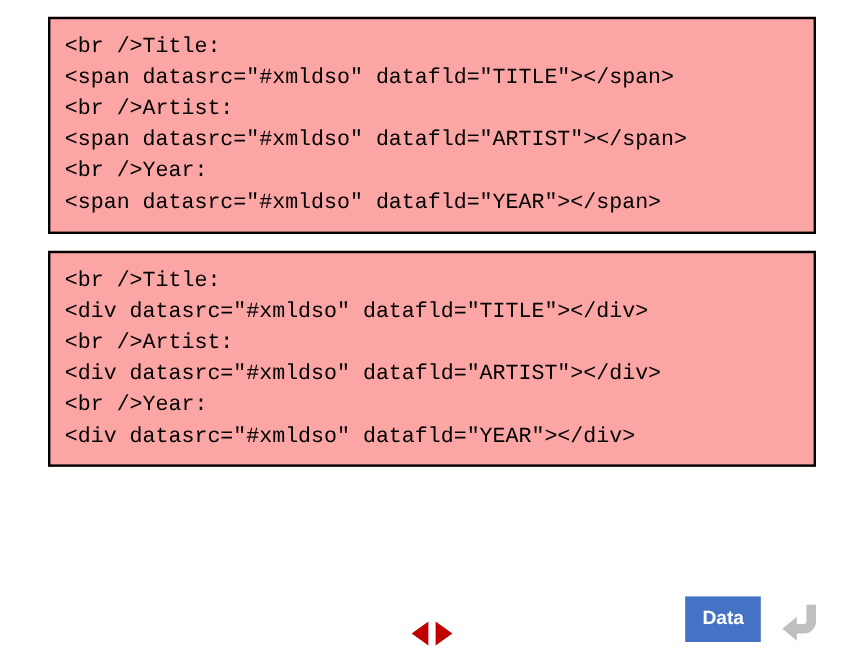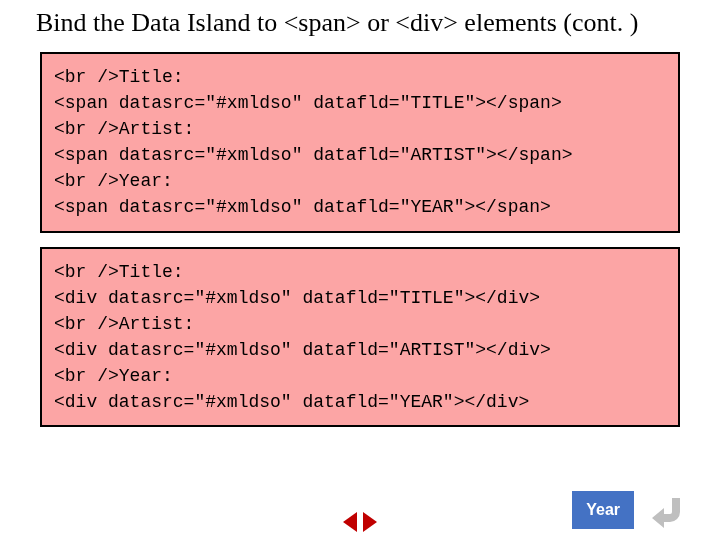--- a/index.html
+++ b/index.html
@@ -82,21 +82,20 @@
     align-items: center;
     justify-content: center;
   }
   .return-icon svg { fill: #bfbfbf; }
 </style>
 </head>
 <body>
 
 <div class="slide">
 
-  <div class="subtitle">Bind the Data Island to &lt;span&gt; or &lt;div&gt; elements (cont. )</div>
 
   <div class="code-box">&lt;br /&gt;Title:
 &lt;span datasrc="#xmldso" datafld="TITLE"&gt;&lt;/span&gt;
 &lt;br /&gt;Artist:
 &lt;span datasrc="#xmldso" datafld="ARTIST"&gt;&lt;/span&gt;
 &lt;br /&gt;Year:
 &lt;span datasrc="#xmldso" datafld="YEAR"&gt;&lt;/span&gt;</div>
 
   <div class="code-box">&lt;br /&gt;Title:
 &lt;div datasrc="#xmldso" datafld="TITLE"&gt;&lt;/div&gt;
@@ -104,21 +103,21 @@
 &lt;div datasrc="#xmldso" datafld="ARTIST"&gt;&lt;/div&gt;
 &lt;br /&gt;Year:
 &lt;div datasrc="#xmldso" datafld="YEAR"&gt;&lt;/div&gt;</div>
 
   <div class="nav-arrows">
     <div class="tri-left"></div>
     <div class="tri-right"></div>
   </div>
 
   <div class="bottom-strip">
-    <button class="show-btn">Year</button>
+    <button class="show-btn">Data</button>
     <div class="return-icon">
       <svg viewBox="0 0 48 48" width="48" height="48">
         <path d="M36 12 v14 a10 10 0 0 1 -10 10 h-6 v6 l-12 -10 12 -10 v6 h6 a2 2 0 0 0 2 -2 V12 z"></path>
       </svg>
     </div>
   </div>
 
 </div>
 
 </body></html>

